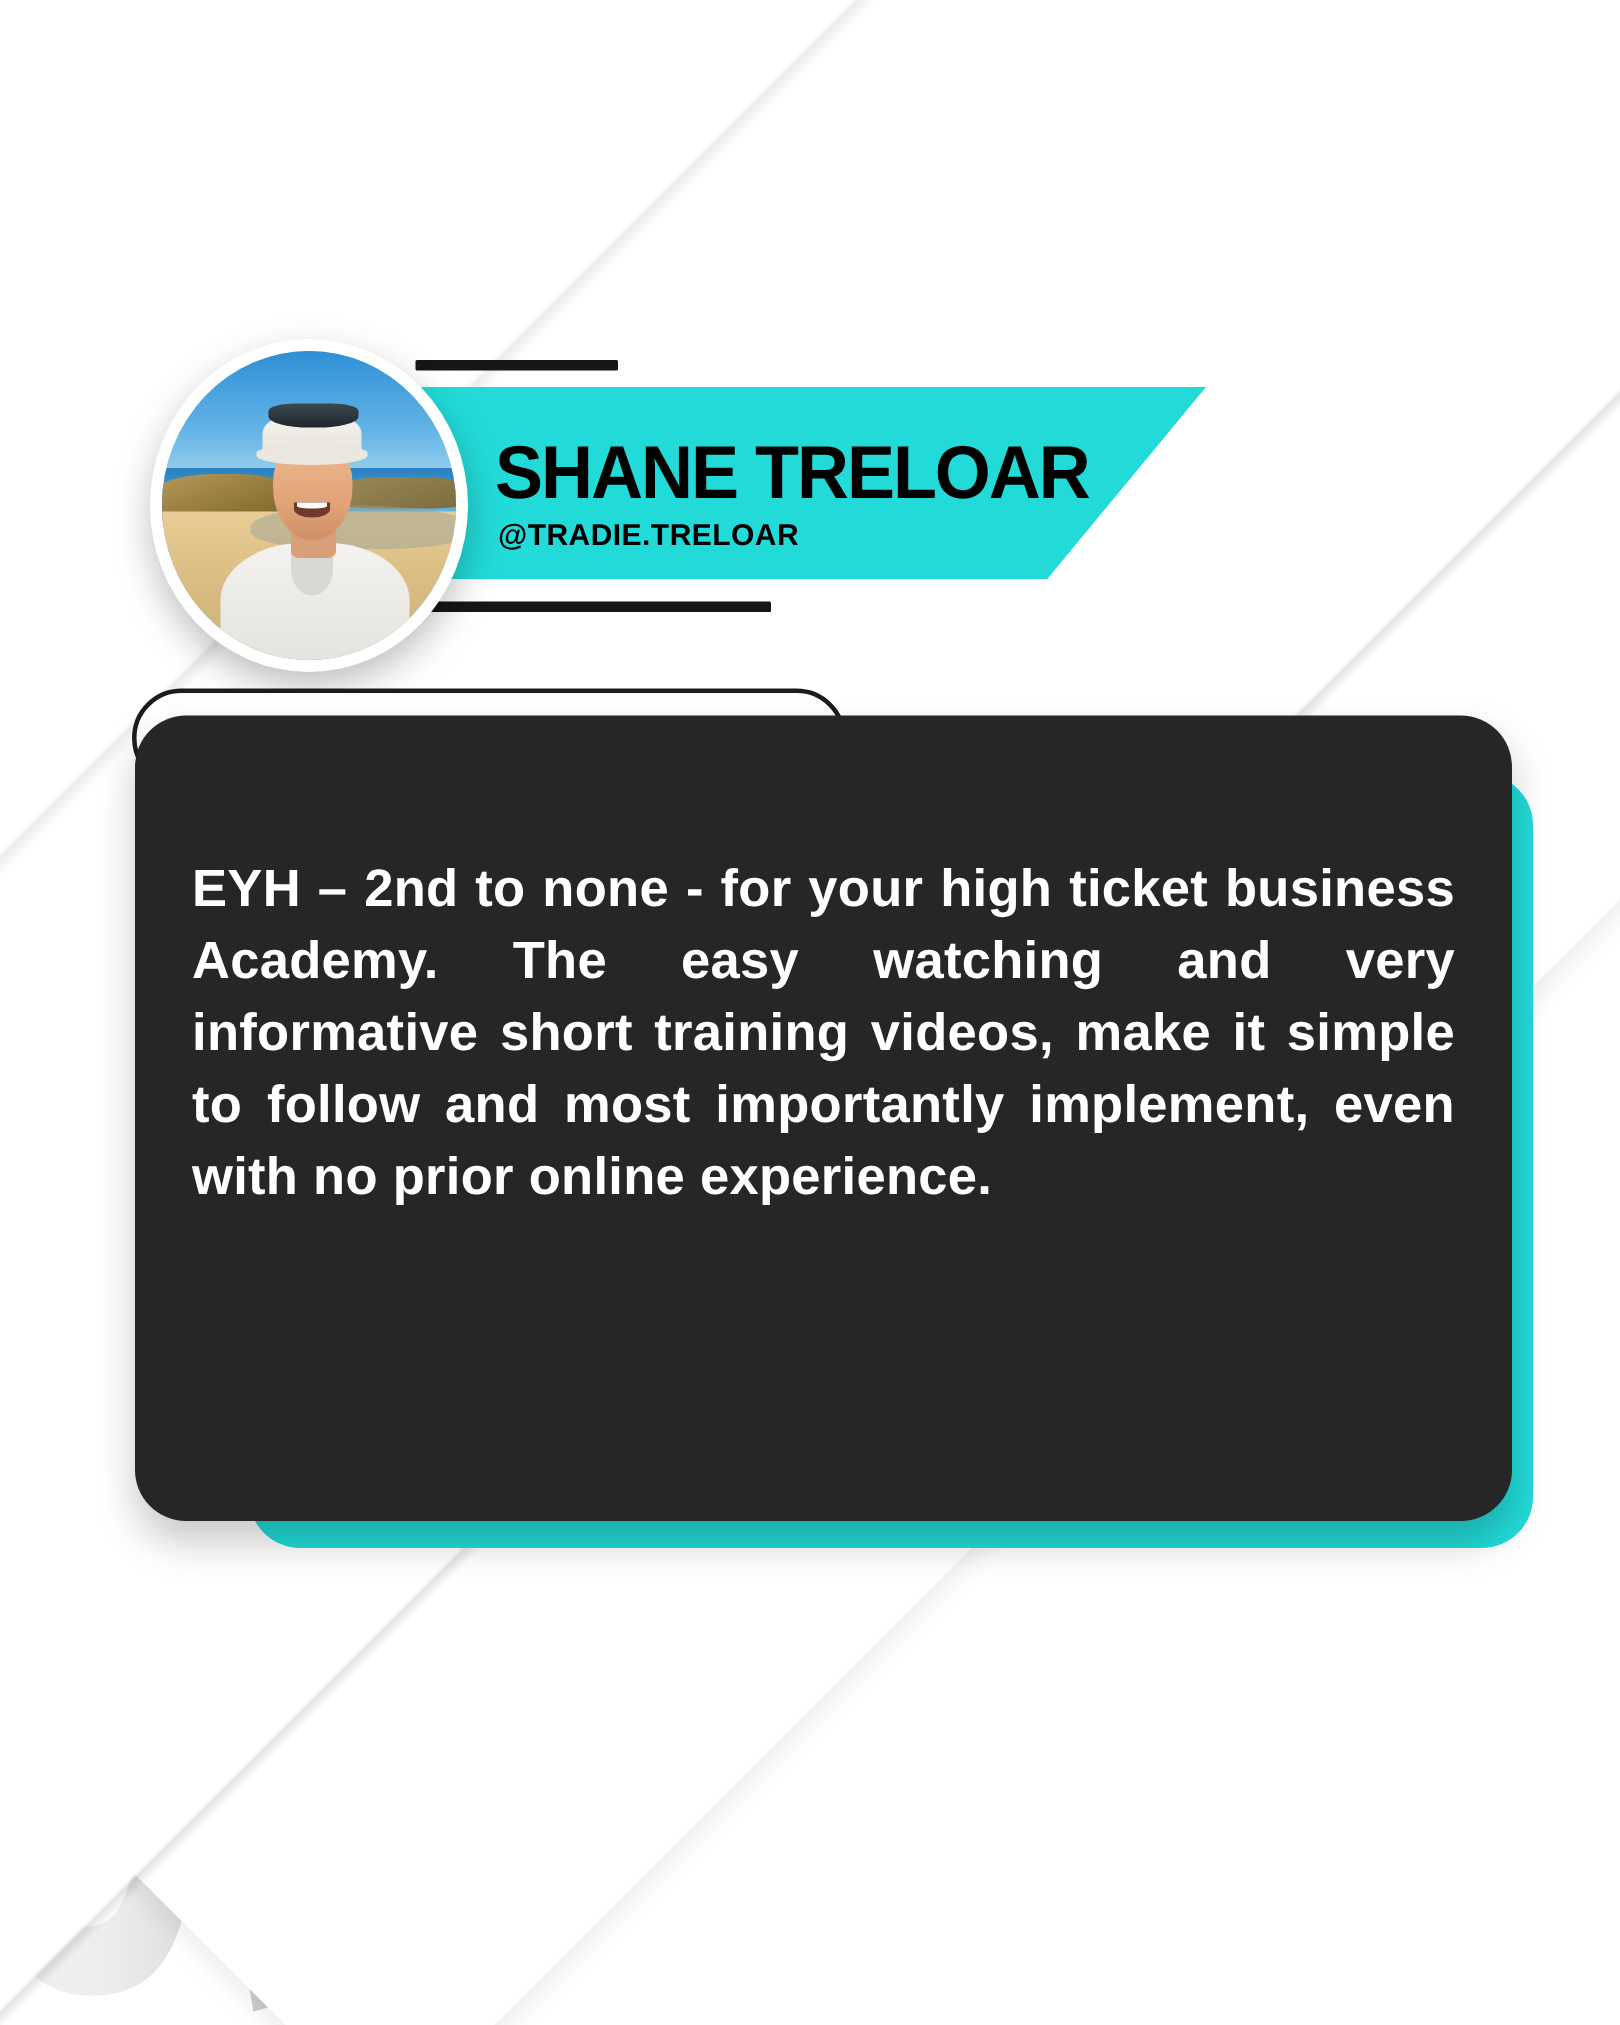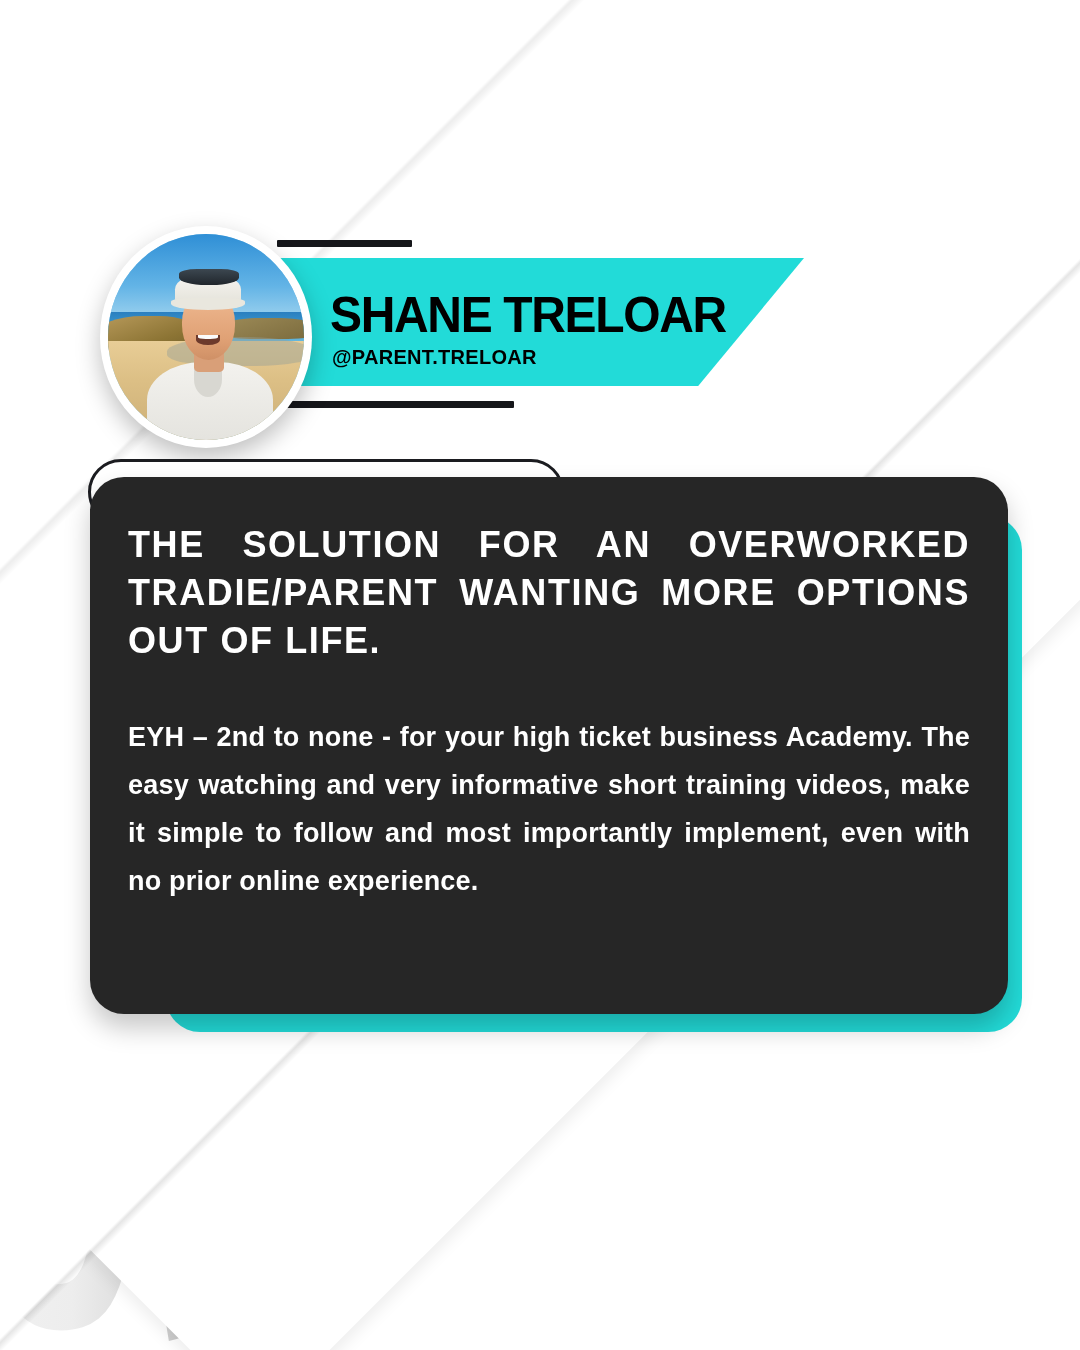--- a/index.html
+++ b/index.html
@@ -153,21 +153,21 @@
   }
   .quote-head{
     color:#ffffff;font-weight:bold;
     font-size:36px;line-height:48px;letter-spacing:1.6px;
     text-align:justify;
     text-align-last:left;
     margin:0;
   }
   .quote-body{
     color:#ffffff;font-weight:bold;
-    font-size:27px;line-height:48px;letter-spacing:0.2px;
+    font-size:35px;line-height:48px;letter-spacing:0.2px;
     text-align:justify;
     text-align-last:left;
     margin:48px 0 0 0;
   }
 </style>
 </head>
 <body>
 
 <div id="bg">
   <div class="watermark">TESTIMONIAL</div>
@@ -177,21 +177,21 @@
 </div>
 
 <div id="header">
 
   <div class="rule rule-top"></div>
   <div class="rule rule-bottom"></div>
 
   <div class="banner"></div>
 
   <div class="banner-name">SHANE TRELOAR</div>
-  <div class="banner-handle">@PARENT.TRELOAR</div>
+  <div class="banner-handle">@TRADIE.TRELOAR</div>
 
   <div class="avatar">
     <div class="avatar-inner">
       <div class="av-sky"></div>
       <div class="av-sea"></div>
       <div class="av-rocks"></div>
       <div class="av-rocks2"></div>
       <div class="av-sand"></div>
       <div class="av-wetsand"></div>
       <div class="av-body"></div>
@@ -204,16 +204,15 @@
       <div class="av-brim"></div>
       <div class="av-sun"></div>
     </div>
   </div>
 </div>
 
 <div id="cardwrap">
   <div class="card-outline"></div>
   <div class="card-teal"></div>
   <div class="card-dark">
-    <p class="quote-head">THE SOLUTION FOR AN OVERWORKED TRADIE/PARENT WANTING MORE OPTIONS OUT OF LIFE.</p>
     <p class="quote-body">EYH – 2nd to none - for your high ticket business Academy. The easy watching and very informative short training videos, make it simple to follow and most importantly implement, even with no prior online experience.</p>
   </div>
 </div>
 
 </body></html>

